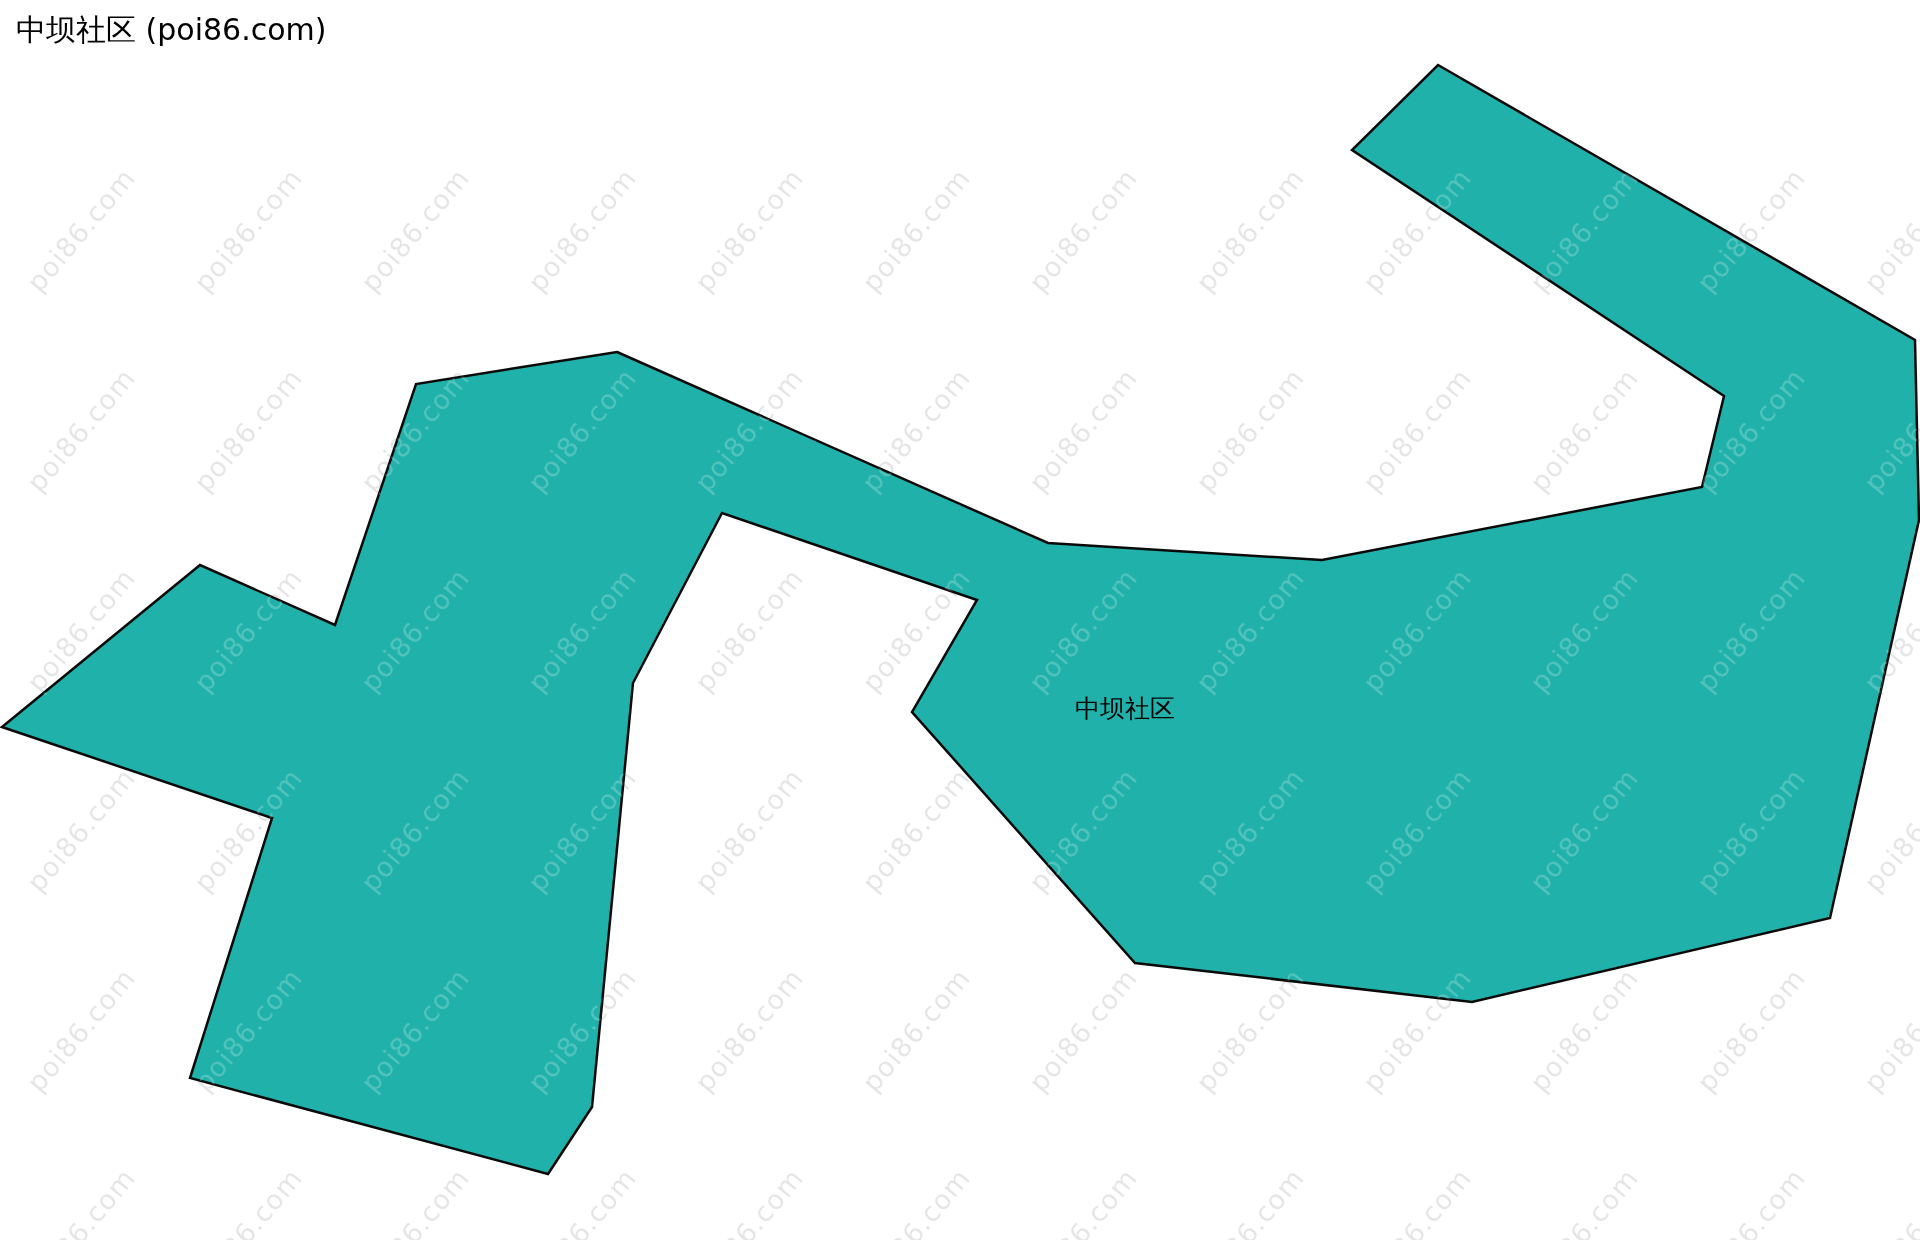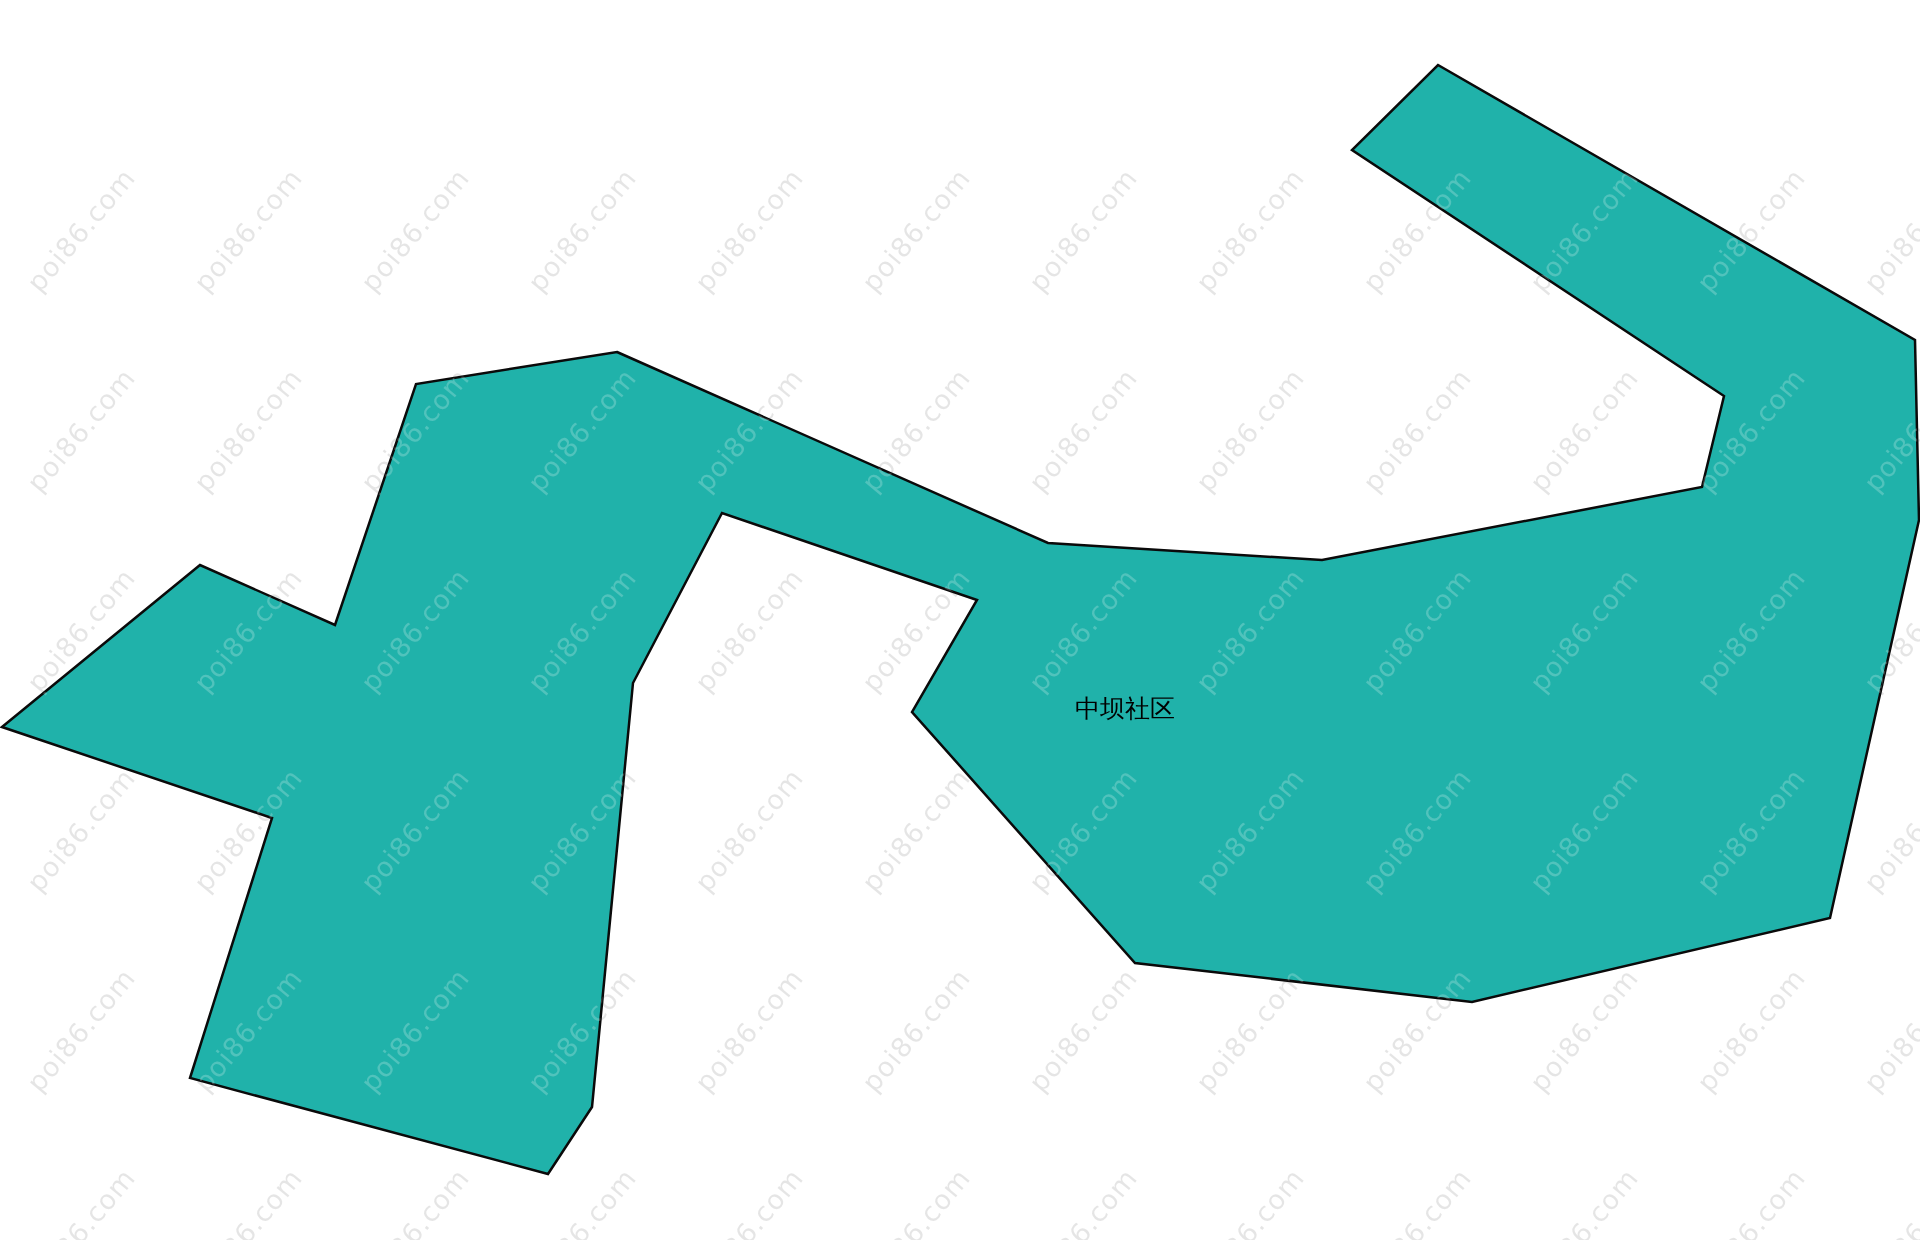--- a/index.html
+++ b/index.html
@@ -200,16 +200,17 @@
       <span style="left: 749px; top: 1230px; color: rgba(255, 255, 255, 0.22); font-size: 27px; transform: translate(-50%, -50%) rotate(-50deg);">poi86.com</span>
       <span style="left: 916px; top: 1230px; color: rgba(255, 255, 255, 0.22); font-size: 27px; transform: translate(-50%, -50%) rotate(-50deg);">poi86.com</span>
       <span style="left: 1083px; top: 1230px; color: rgba(255, 255, 255, 0.22); font-size: 27px; transform: translate(-50%, -50%) rotate(-50deg);">poi86.com</span>
       <span style="left: 1250px; top: 1230px; color: rgba(255, 255, 255, 0.22); font-size: 27px; transform: translate(-50%, -50%) rotate(-50deg);">poi86.com</span>
       <span style="left: 1417px; top: 1230px; color: rgba(255, 255, 255, 0.22); font-size: 27px; transform: translate(-50%, -50%) rotate(-50deg);">poi86.com</span>
       <span style="left: 1584px; top: 1230px; color: rgba(255, 255, 255, 0.22); font-size: 27px; transform: translate(-50%, -50%) rotate(-50deg);">poi86.com</span>
       <span style="left: 1751px; top: 1230px; color: rgba(255, 255, 255, 0.22); font-size: 27px; transform: translate(-50%, -50%) rotate(-50deg);">poi86.com</span>
       <span style="left: 1918px; top: 1230px; color: rgba(255, 255, 255, 0.22); font-size: 27px; transform: translate(-50%, -50%) rotate(-50deg);">poi86.com</span>
     </div>
 
+  <div id="page-title">中坝社区 (poi86.com)</div>
 
   <div id="region-label" style="left: 1125px; top: 708px; font-size: 25px; color: rgb(0, 0, 0);">中坝社区</div>
 
 </div>
 
 </body></html>

